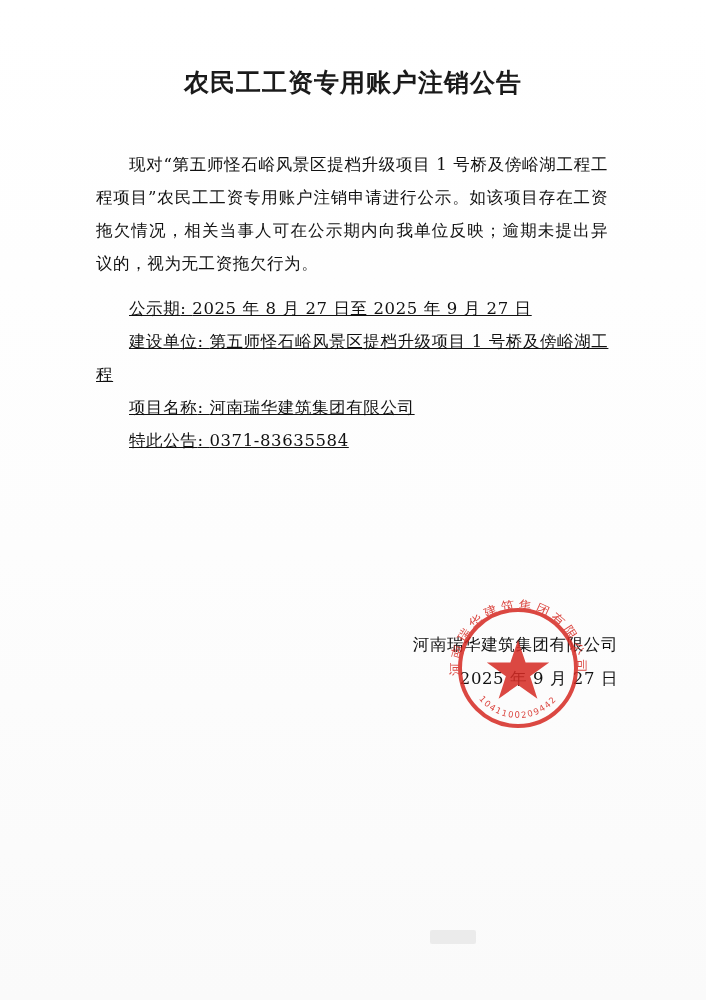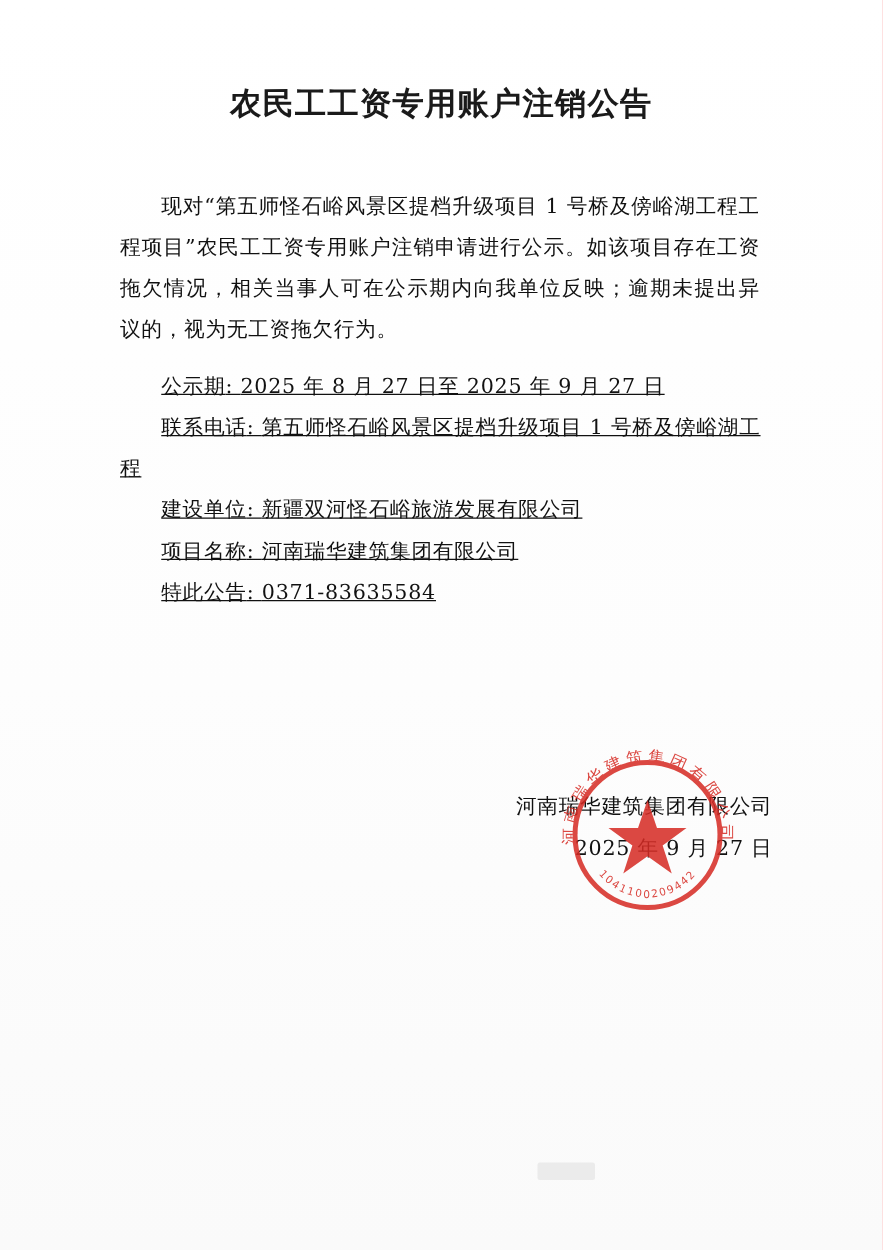--- a/index.html
+++ b/index.html
@@ -10,21 +10,21 @@
   body {
     width: 706px;
     height: 1000px;
     position: relative;
     font-family: "DejaVu Serif", "Liberation Serif", serif;
     overflow: hidden;
   }
   .page {
     position: absolute;
     inset: 0;
-    background: #fca5a5;
+    background: #4d7c0f;
   }
   
   .paper-tint {
     position: absolute;
     inset: 0;
     background: linear-gradient(180deg, #ffffff 0%, #fdfdfd 55%, #fafafa 100%);
     pointer-events: none;
   }
   .doc-title {
     position: absolute;
@@ -105,22 +105,21 @@
 
 <div class="page">
   <div class="paper-tint"></div>
 
   <div class="doc-title">农民工工资专用账户注销公告</div>
 
   <div class="body-block">
     <p class="para">现对“第五师怪石峪风景区提档升级项目 1 号桥及傍峪湖工程工程项目”农民工工资专用账户注销申请进行公示。如该项目存在工资拖欠情况，相关当事人可在公示期内向我单位反映；逾期未提出异议的，视为无工资拖欠行为。</p>
     <div class="spacer-sm"></div>
     <p class="line"><span>公示期</span>: <span>2025 年 8 月 27 日至 2025 年 9 月 27 日</span></p>
-    <p class="line"><span>联系电话</span>: <span>第五师怪石峪风景区提档升级项目 1 号桥及傍峪湖工程</span></p>
-    <p class="line"><span>建设单位</span>: <span>新疆双河怪石峪旅游发展有限公司</span></p>
+    <p class="line"><span>建设单位</span>: <span>第五师怪石峪风景区提档升级项目 1 号桥及傍峪湖工程</span></p>
     <p class="line"><span>项目名称</span>: <span>河南瑞华建筑集团有限公司</span></p>
     <p class="line"><span>特此公告</span>: <span>0371-83635584</span></p>
     <div class="spacer-md"></div>
   </div>
 
   <div class="signature">
     <div>河南瑞华建筑集团有限公司</div>
     <div>2025 年 9 月 27 日</div>
   </div>
 

